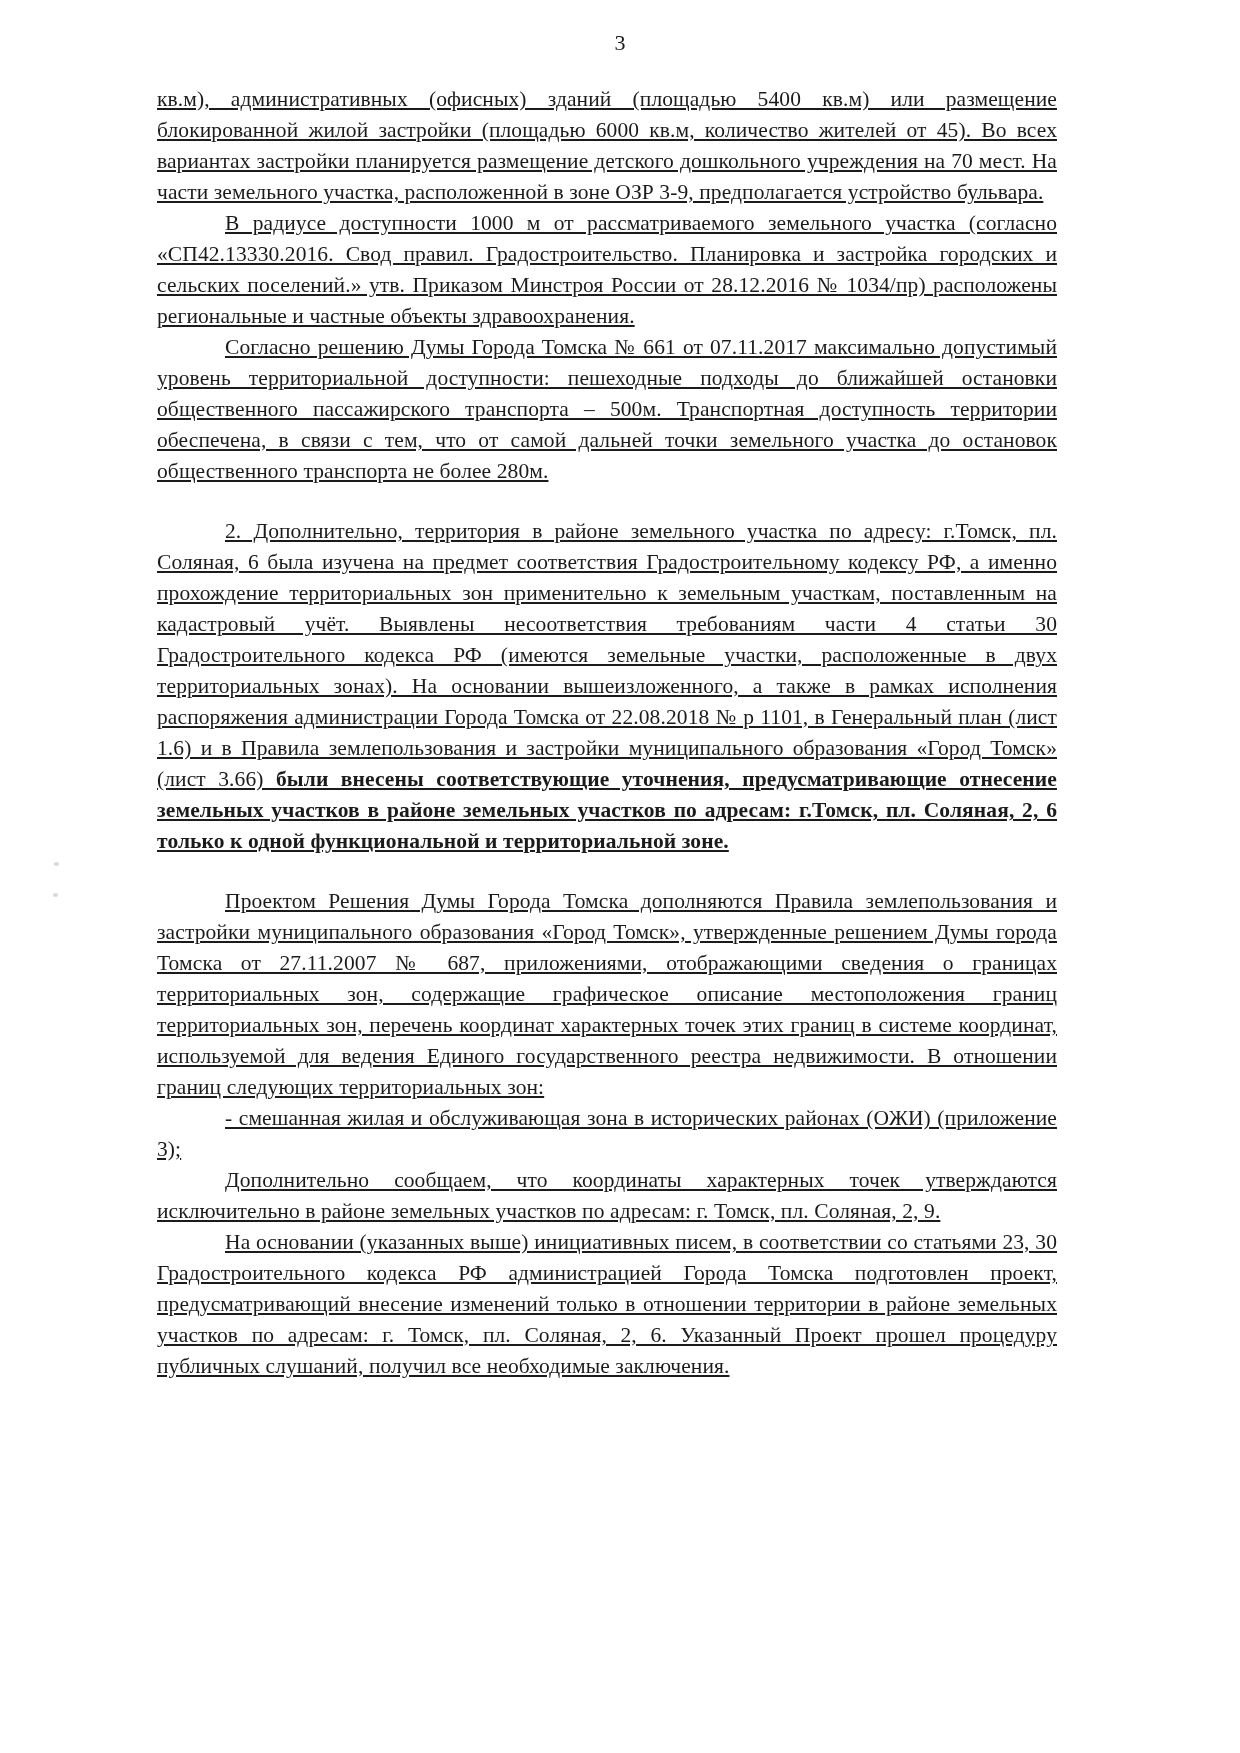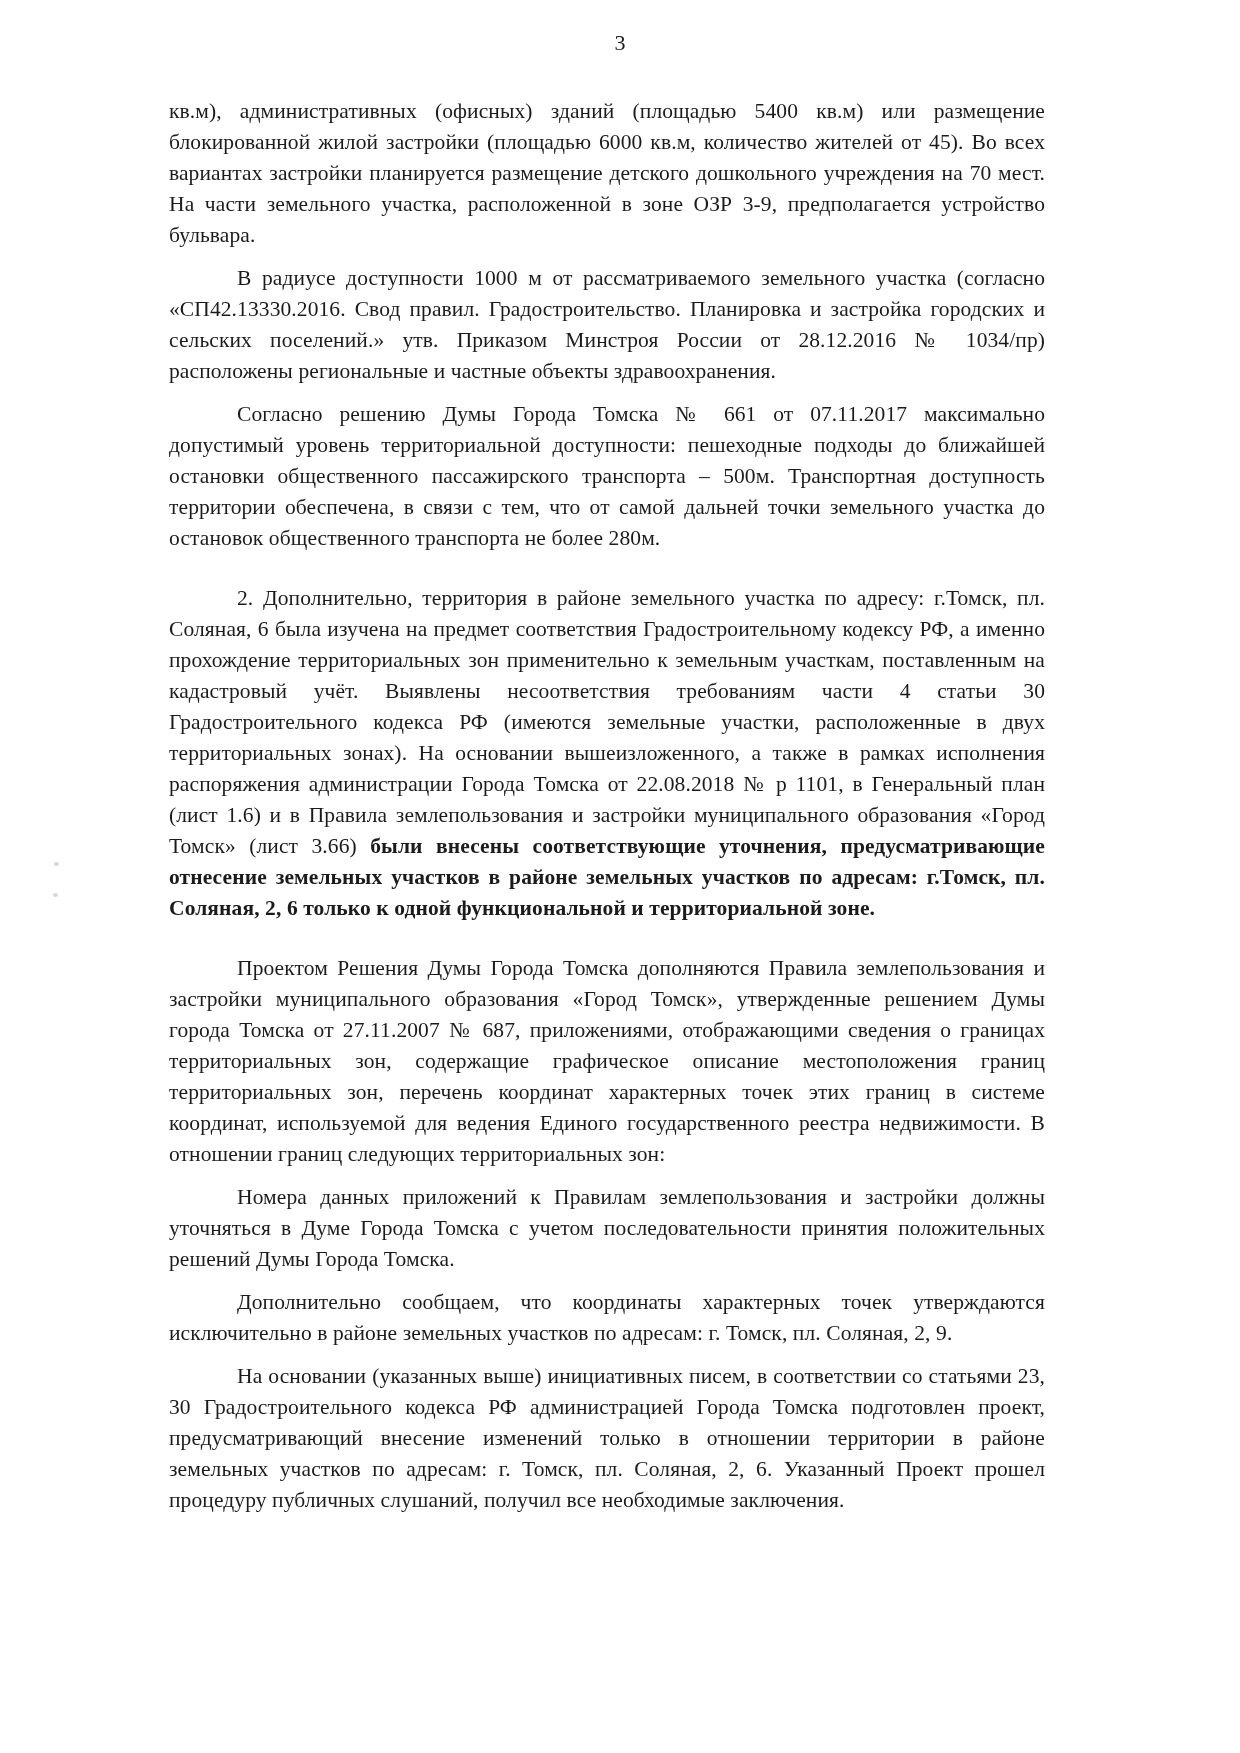--- a/index.html
+++ b/index.html
@@ -25,22 +25,23 @@
     position: absolute;
     left: 157px;
     top: 84px;
     width: 900px;
     font-size: 21.5px;
     line-height: 31px;
     text-align: justify;
     letter-spacing: 0.1px;
   }
   .content p {
-    margin: 12px;
+    margin: 0;
     text-indent: 68px;
+    text-decoration: underline;
   }
   .content p.no-indent {
     text-indent: 0;
   }
   .content p.gap-before {
     margin-top: 29px;
   }
   .content b {
     font-weight: bold;
   }
@@ -73,25 +74,25 @@
   </p>
 
   <p class="gap-before">
     <span>2. Дополнительно, территория в районе земельного участка по адресу: г.Томск, пл. Соляная, 6 была изучена на предмет соответствия Градостроительному кодексу РФ, а именно прохождение территориальных зон применительно к земельным участкам, поставленным на кадастровый учёт. Выявлены несоответствия требованиям части 4 статьи 30 Градостроительного кодекса РФ (имеются земельные участки, расположенные в двух территориальных зонах). На основании вышеизложенного, а также в рамках исполнения распоряжения администрации Города Томска от 22.08.2018 № р 1101, в Генеральный план (лист 1.6) и в Правила землепользования и застройки муниципального образования «Город Томск» (лист 3.66) </span><b>были внесены соответствующие уточнения, предусматривающие отнесение земельных участков в районе земельных участков по адресам: г.Томск, пл. Соляная, 2, 6 только к одной функциональной и территориальной зоне.</b>
   </p>
 
   <p class="gap-before">
     <span>Проектом Решения Думы Города Томска дополняются Правила землепользования и застройки муниципального образования «Город Томск», утвержденные решением Думы города Томска от 27.11.2007 № 687, приложениями, отображающими сведения о границах территориальных зон, содержащие графическое описание местоположения границ территориальных зон, перечень координат характерных точек этих границ в системе координат, используемой для ведения Единого государственного реестра недвижимости. В отношении границ следующих территориальных зон:</span>
   </p>
 
+  <p>
+    <span>- смешанная жилая и обслуживающая зона в исторических районах (ОЖИ) (приложение 3);</span>
+  </p>
 
 
-  <p>
-    <span>Номера данных приложений к Правилам землепользования и застройки должны уточняться в Думе Города Томска с учетом последовательности принятия положительных решений Думы Города Томска.</span>
-  </p>
 
   <p>
     <span>Дополнительно сообщаем, что координаты характерных точек утверждаются исключительно в районе земельных участков по адресам: г. Томск, пл. Соляная, 2, 9.</span>
   </p>
 
   <p>
     <span>На основании (указанных выше) инициативных писем, в соответствии со статьями 23, 30 Градостроительного кодекса РФ администрацией Города Томска подготовлен проект, предусматривающий внесение изменений только в отношении территории в районе земельных участков по адресам: г. Томск, пл. Соляная, 2, 6. Указанный Проект прошел процедуру публичных слушаний, получил все необходимые заключения.</span>
   </p>
 
 

